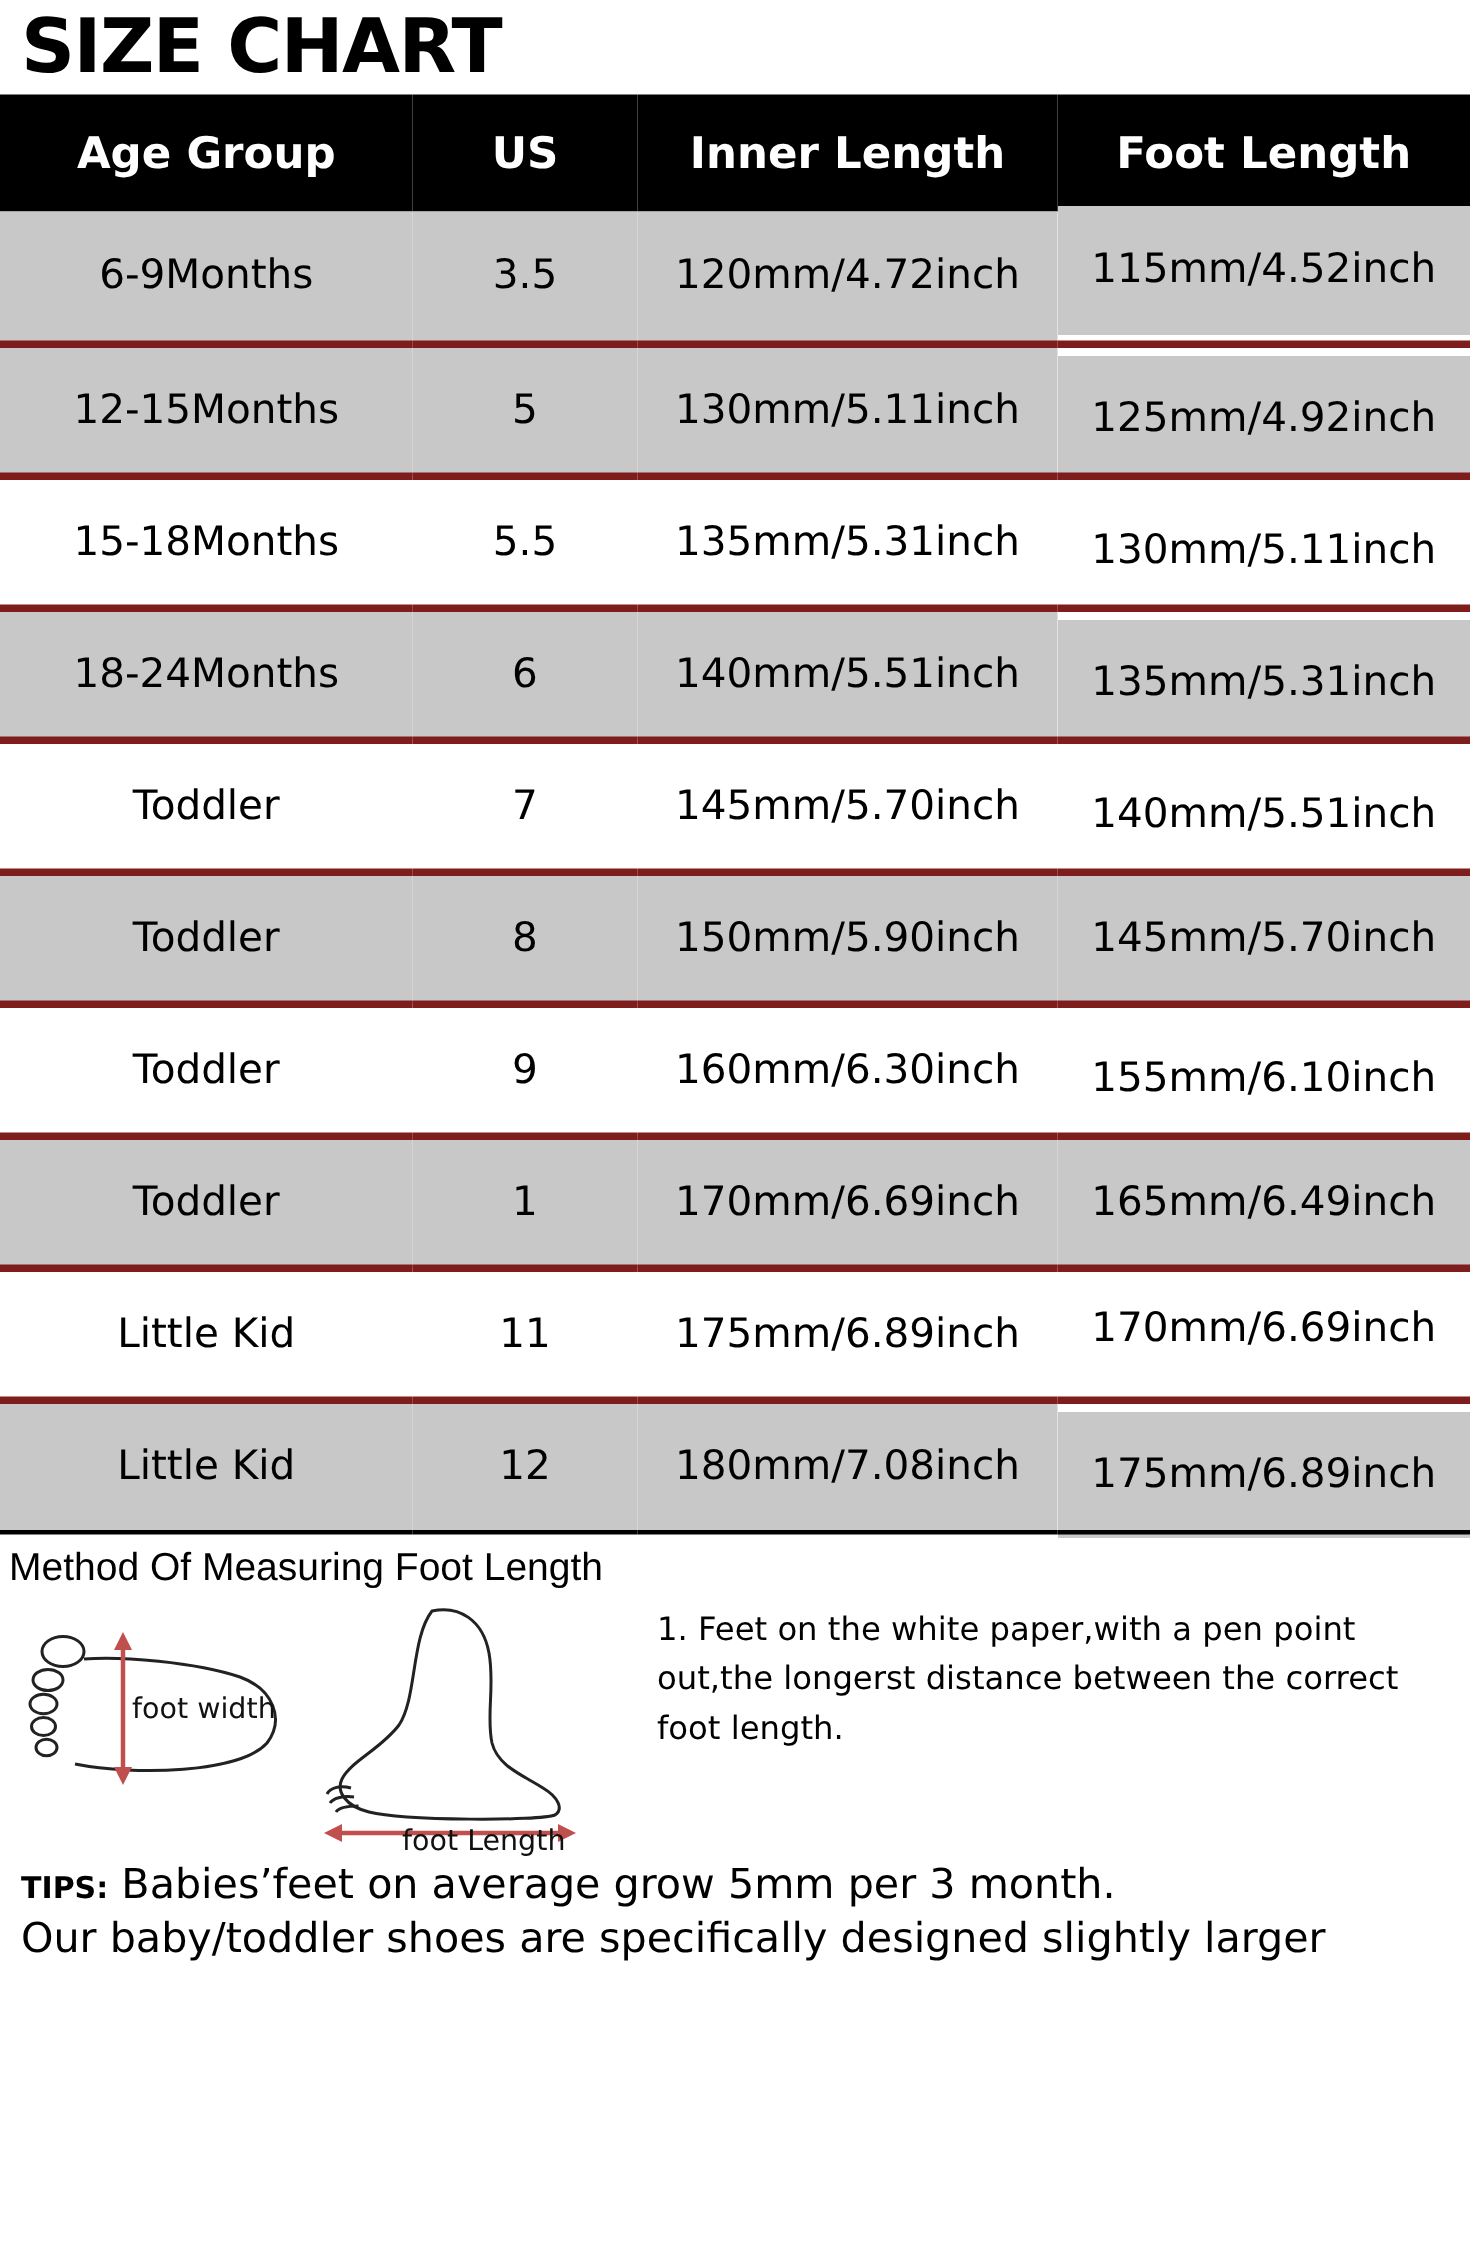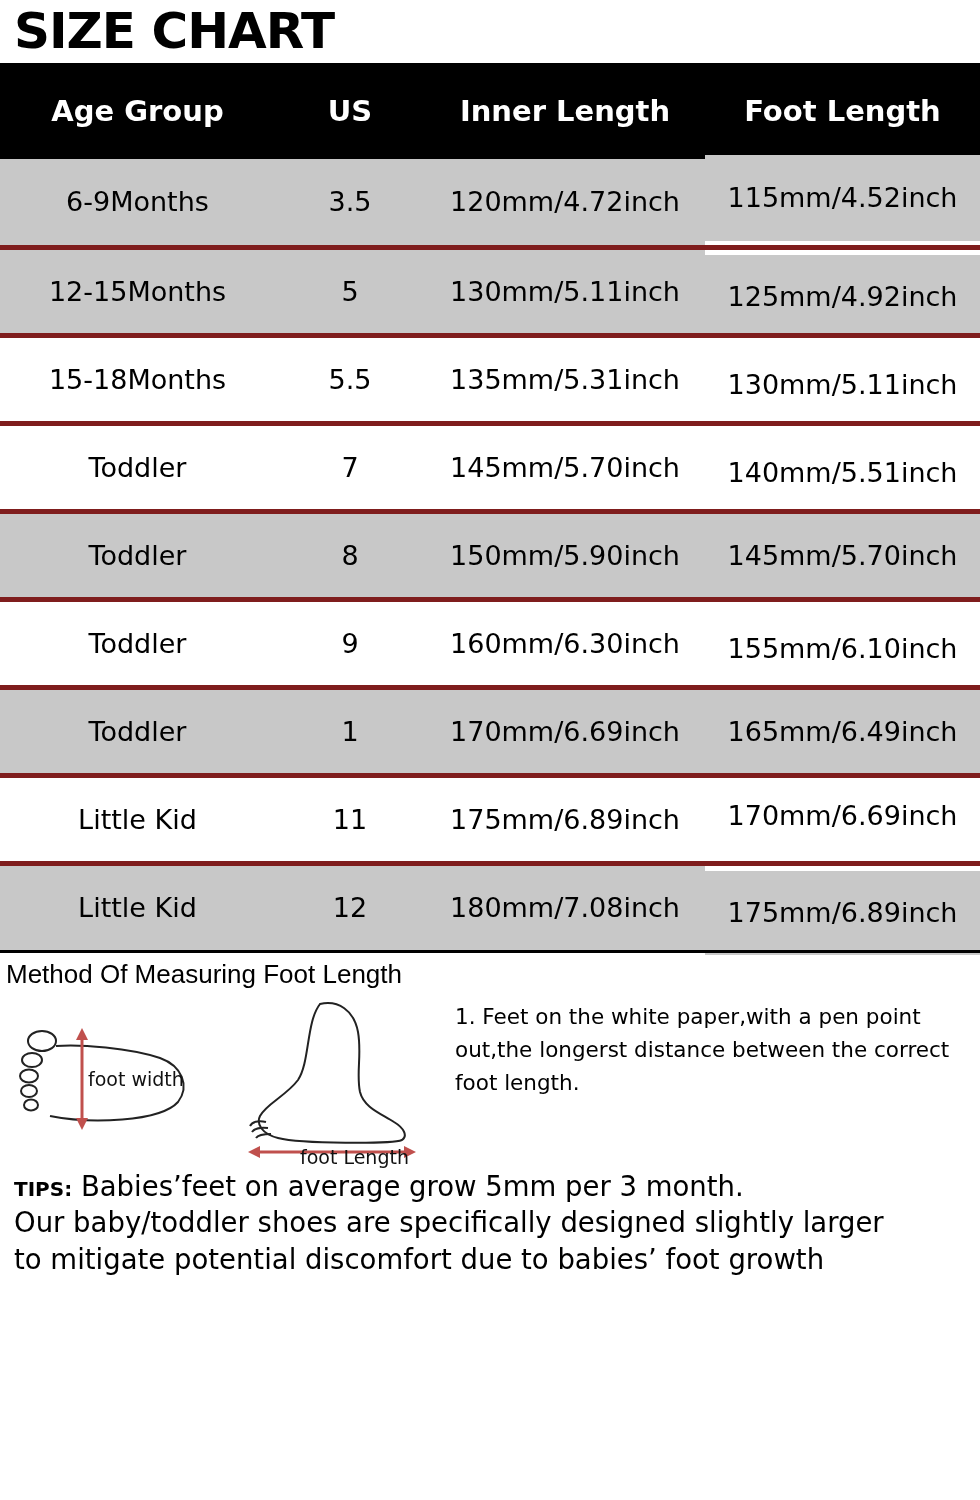--- a/index.html
+++ b/index.html
@@ -41,21 +41,21 @@
     padding: 0;
     margin: 0;
   }
   thead tr {
     background: #000000;
     color: #ffffff;
   }
   thead th {
     font-size: 29px;
     font-weight: bold;
-    height: 96px;
+    height: 78px;
     vertical-align: middle;
     text-align: center;
     font-family: "DejaVu Sans", sans-serif;
   }
   tbody tr {
     height: 88px;
   }
   tbody tr.shade { background: #c8c8c8; }
   tbody tr.plain { background: #ffffff; }
   tbody td {
@@ -85,22 +85,21 @@
   .method-body {
     display: flex;
     align-items: flex-start;
     padding: 4px 10px 0 10px;
     box-sizing: border-box;
     width: 980px;
   }
   .diagrams {
     display: flex;
     flex: 0 0 420px;
-    align-items: center;
-    gap: 32px;
+    align-items: flex-start;
   }
   .diagram-width {
     width: 200px;
     position: relative;
     height: 150px;
   }
   .diagram-length {
     width: 205px;
     position: relative;
     height: 170px;
@@ -171,20 +170,26 @@
         <td>5</td>
         <td>130mm/5.11inch</td>
         <td class="nudge-down">125mm/4.92inch</td>
       </tr>
       <tr class="plain">
         <td>15-18Months</td>
         <td>5.5</td>
         <td>135mm/5.31inch</td>
         <td class="nudge-down">130mm/5.11inch</td>
       </tr>
+      <tr class="shade">
+        <td>18-24Months</td>
+        <td>6</td>
+        <td>140mm/5.51inch</td>
+        <td class="nudge-down">135mm/5.31inch</td>
+      </tr>
       <tr class="plain">
         <td>Toddler</td>
         <td>7</td>
         <td>145mm/5.70inch</td>
         <td class="nudge-down">140mm/5.51inch</td>
       </tr>
       <tr class="shade">
         <td>Toddler</td>
         <td>8</td>
         <td>150mm/5.90inch</td>
@@ -264,16 +269,15 @@
       <p>1. Feet on the white paper,with a pen point out,the longerst distance between the correct foot length.</p>
     </div>
   </div>
 
   <div class="tips">
     <div class="line">
       <span class="tips-label">TIPS:</span>
       <span>Babies’feet on average grow 5mm per 3 month.</span>
     </div>
     <div class="line">Our baby/toddler shoes are specifically designed slightly larger</div>
-    <div class="line">to mitigate potential discomfort due to babies’ foot growth</div>
   </div>
 
 </div>
 
 </body></html>

